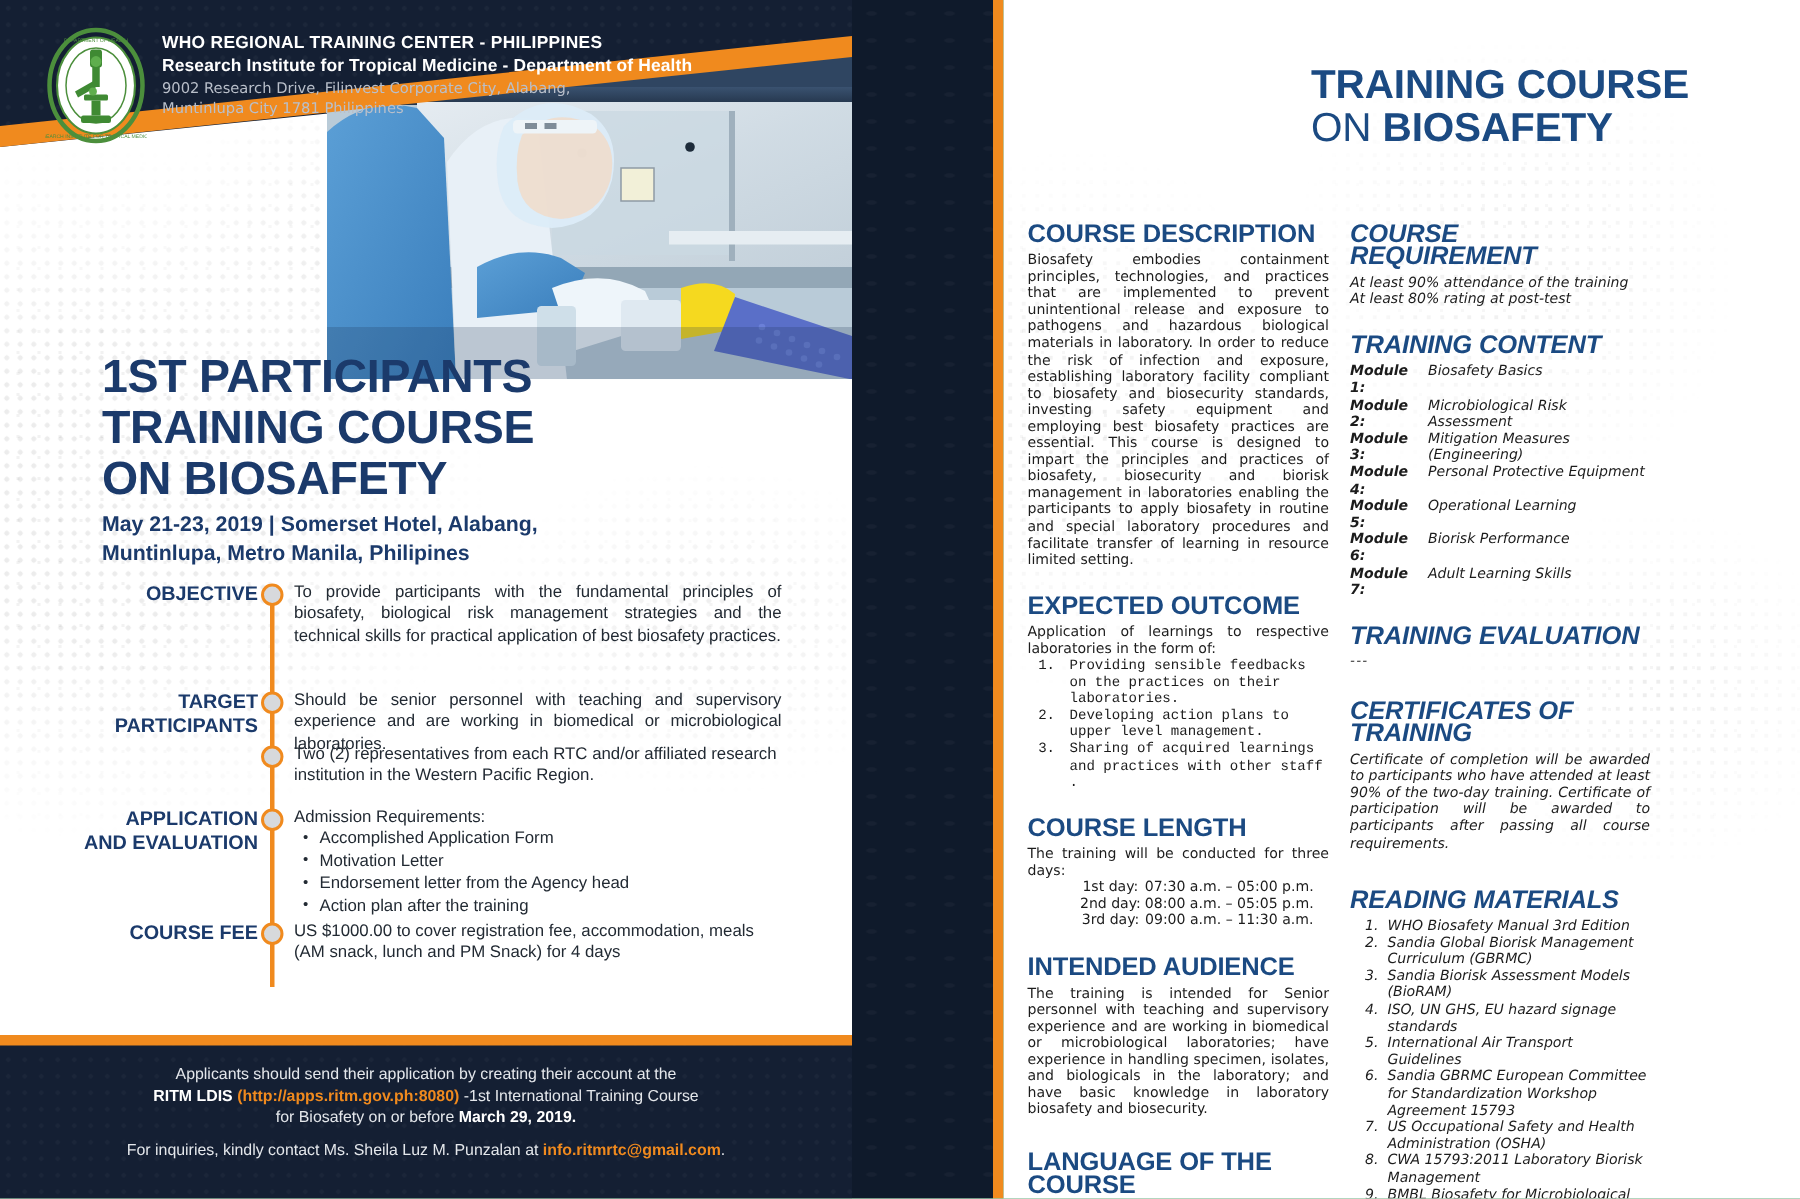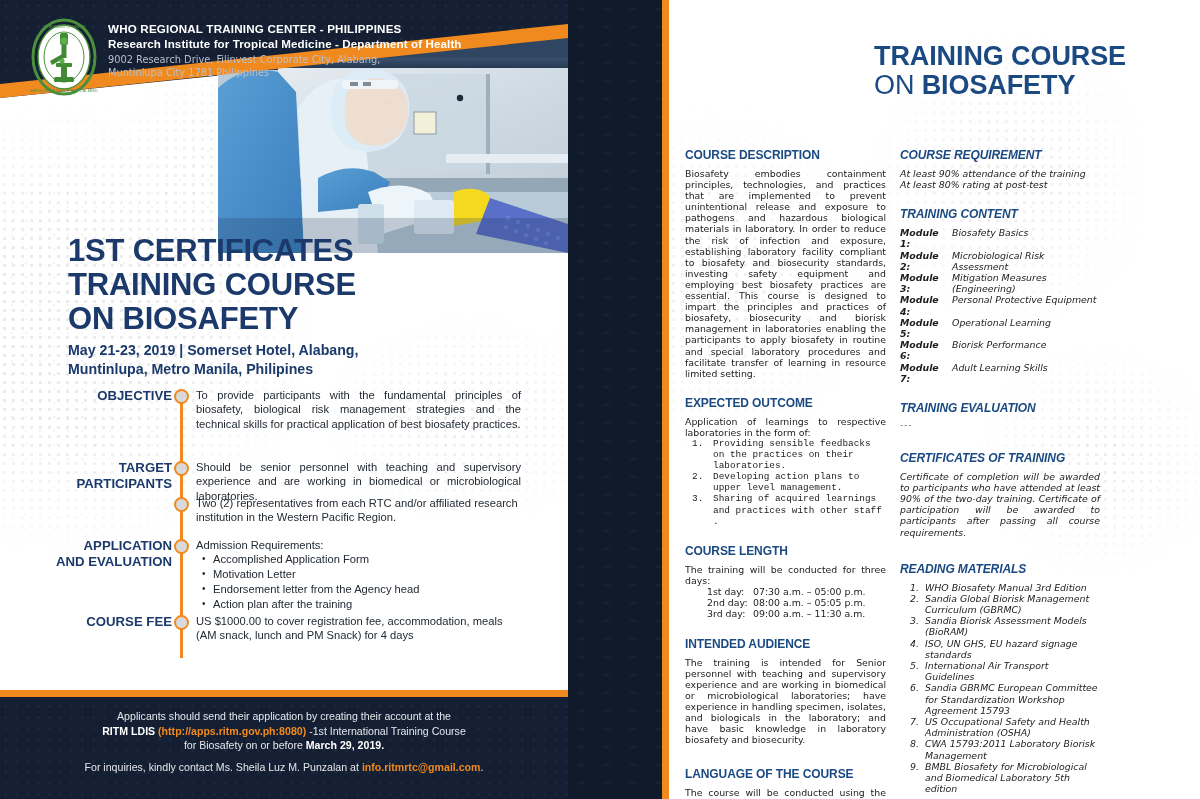--- a/index.html
+++ b/index.html
@@ -169,34 +169,34 @@
   }
   #right-title .t1 { font-weight:bold; }
   #right-title .t2 { font-weight:normal; }
   #right-title .t2 b { font-weight:bold; }
 
   .col { position:absolute; top:148px; }
   #col-a { left:16px; width:201px; }
   #col-b { left:231px; width:200px;font-style:italic; }
 
   .sec-h {
-    color:#1b4a82; font-weight:bold; font-size:12px; line-height:15px;
+    color:#1b4a82; font-weight:bold; font-size:17px; line-height:15px;
     margin-bottom:5px; letter-spacing:-0.1px;
   }
   .sec-h.gap { margin-top:17px; }
   .sec-p {
     color:#1c1c1c; font-size:9.4px; line-height:11.1px; text-align:justify;
     font-family:"DejaVu Sans", sans-serif;
   }
   .sec-p.left { text-align:left; }
   ol.num { margin:0 0 0 11px; padding-left:13px; font-size:9.4px; line-height:11.1px; color:#1c1c1c; font-family:Liberation Mono, monospace;}
   ol.num li { margin:0; padding-left:4px; }
   ol.rm { margin:2px 0 0 6px; padding-left:16px; font-size:9.4px; line-height:11.2px; color:#1c1c1c; font-family:"DejaVu Sans", sans-serif;}
   ol.rm li { padding-left:3px; }
-  .days { margin:0 0 0 22px; font-size:9.4px; line-height:11.2px; color:#1c1c1c; font-family:"DejaVu Sans", sans-serif;}
+  .days { margin:0 0 0 22px; font-size:9.4px; line-height:11.2px; color:#1c1c1c; font-family:"DejaVu Sans", sans-serif;text-align:center;}
   .days div span.d { display:inline-block; width:46px; }
   .mods { font-size:9.4px; line-height:11.2px; color:#1c1c1c; font-family:"DejaVu Sans", sans-serif;}
   .mods .row { display:flex; }
   .mods .mk { font-weight:bold; width:52px; flex:0 0 52px; }
   .mods .mv { flex:1; }
   .dashes { color:#1c1c1c; font-size:9.4px; line-height:8px; letter-spacing:1px; }
 </style>
 </head>
 <body>
 
@@ -303,21 +303,21 @@
     <div id="org-text">
       <div id="org-line1">WHO REGIONAL TRAINING CENTER - PHILIPPINES</div>
       <div id="org-line2">Research Institute for Tropical Medicine - Department of Health</div>
       <div id="org-addr">
         <div>9002 Research Drive, Filinvest Corporate City, Alabang,</div>
         <div>Muntinlupa City 1781 Philippines</div>
       </div>
     </div>
 
     <div id="main-title">
-      <div>1ST CERTIFICATES</div>
+      <div>1ST PARTICIPANTS</div>
       <div>TRAINING COURSE</div>
       <div>ON BIOSAFETY</div>
     </div>
     <div id="main-date">
       <div>May 21-23, 2019  |  Somerset Hotel, Alabang,</div>
       <div>Muntinlupa, Metro Manila, Philipines</div>
     </div>
 
     <div id="timeline">
       <div id="timeline-rail"></div>

